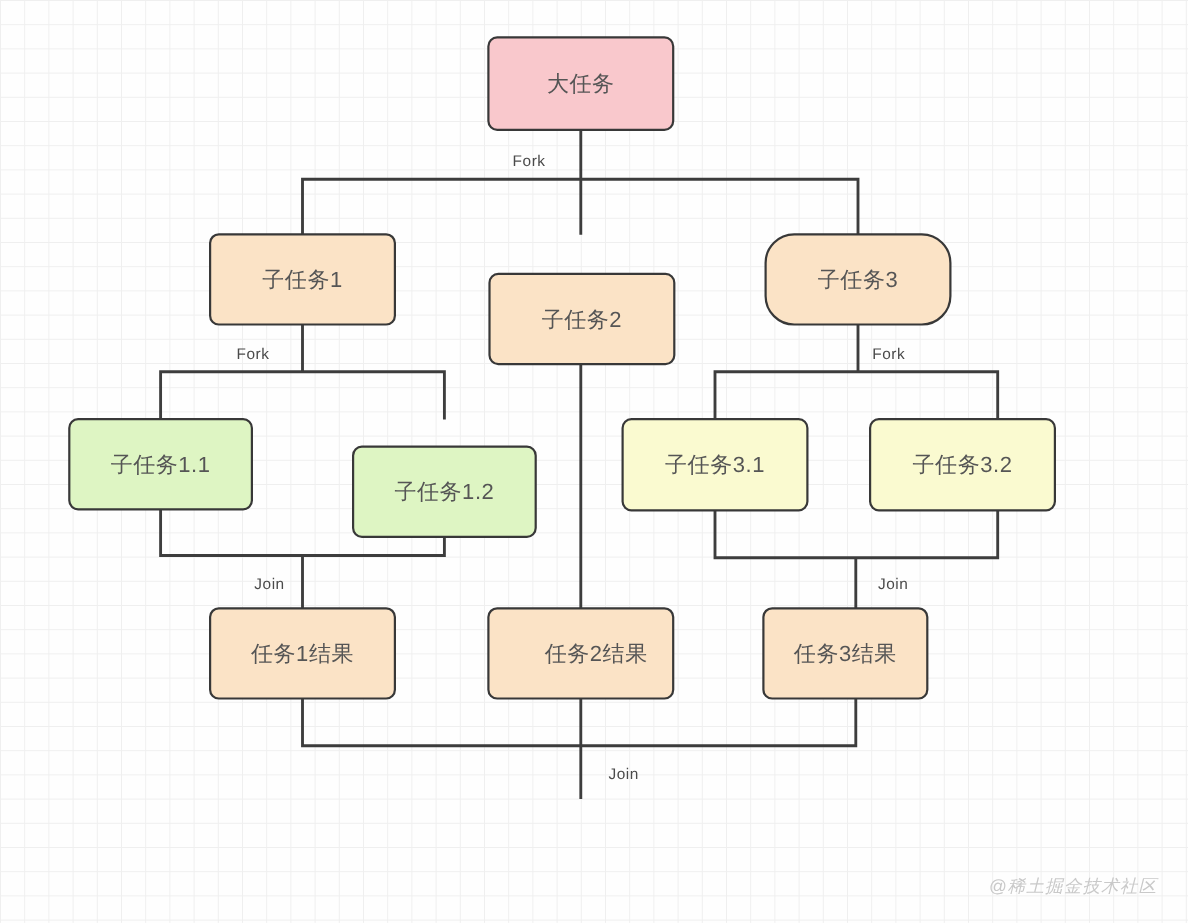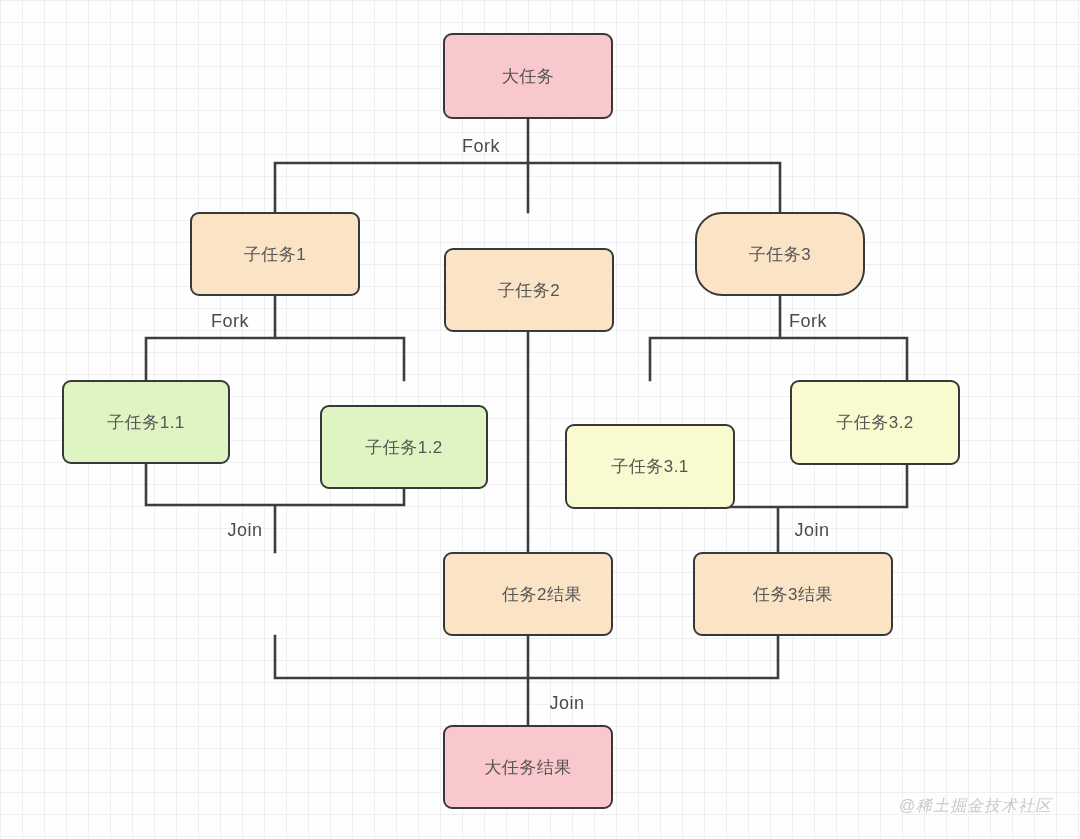--- a/index.html
+++ b/index.html
@@ -33,32 +33,32 @@
     stroke-linejoin: round;
   }
   .node {
     position: absolute;
     box-sizing: border-box;
     border: 2.6px solid #383838;
     border-radius: 9px;
     display: flex;
     align-items: center;
     justify-content: center;
-    font-size: 17px;
+    font-size: 20px;
     color: #555555;
     letter-spacing: 0.5px;
   }
   .edge-label {
     position: absolute;
     width: 80px;
     height: 24px;
     display: flex;
     align-items: center;
     justify-content: center;
-    font-size: 18px;
+    font-size: 14px;
     color: #4a4a4a;
     letter-spacing: 0.5px;
     text-align: right;
   }
   .watermark {
     position: absolute;
     right: 28px;
     bottom: 22px;
     font-size: 16px;
     color: #c9c9c9;
@@ -105,40 +105,40 @@
   </div>
 
   <div class="node" style="left: 62px; top: 380px; width: 168px; height: 84px; background-color: rgb(222, 245, 195);">
     <span>子任务1.1</span>
   </div>
 
   <div class="node" style="left: 320px; top: 380px; width: 168px; height: 84px; background-color: rgb(222, 245, 195); margin-top: 25px;">
     <span>子任务1.2</span>
   </div>
 
-  <div class="node" style="left: 565px; top: 380px; width: 170px; height: 85px; background-color: rgb(250, 250, 208); margin-top: 44px;">
+  <div class="node" style="left: 565px; top: 380px; width: 170px; height: 85px; background-color: rgb(250, 250, 208);">
     <span>子任务3.1</span>
   </div>
 
   <div class="node" style="left: 790px; top: 380px; width: 170px; height: 85px; background-color: rgb(250, 250, 208);">
     <span>子任务3.2</span>
   </div>
 
+  <div class="node" style="left: 190px; top: 552px; width: 170px; height: 84px; background-color: rgb(251, 227, 198);">
+    <span>任务1结果</span>
+  </div>
 
   <div class="node" style="left: 443px; top: 552px; width: 170px; height: 84px; background-color: rgb(251, 227, 198); padding-left: 28px;">
     <span>任务2结果</span>
   </div>
 
-  <div class="node" style="left: 693px; top: 552px; width: 200px; height: 84px; background-color: rgb(251, 227, 198);">
+  <div class="node" style="left: 693px; top: 552px; width: 151px; height: 84px; background-color: rgb(251, 227, 198);">
     <span>任务3结果</span>
   </div>
 
-  <div class="node" style="left: 443px; top: 725px; width: 170px; height: 84px; background-color: rgb(249, 200, 204);">
-    <span>大任务结果</span>
-  </div>
 
   <div class="edge-label" style="left:441px; top:134px;">Fork</div>
   <div class="edge-label" style="left:190px; top:309px;">Fork</div>
   <div class="edge-label" style="left:768px; top:309px;">Fork</div>
   <div class="edge-label" style="left:205px; top:518px;">Join</div>
   <div class="edge-label" style="left:772px; top:518px;">Join</div>
   <div class="edge-label" style="left:527px; top:691px;">Join</div>
 
   <div class="watermark">@稀土掘金技术社区</div>
 

